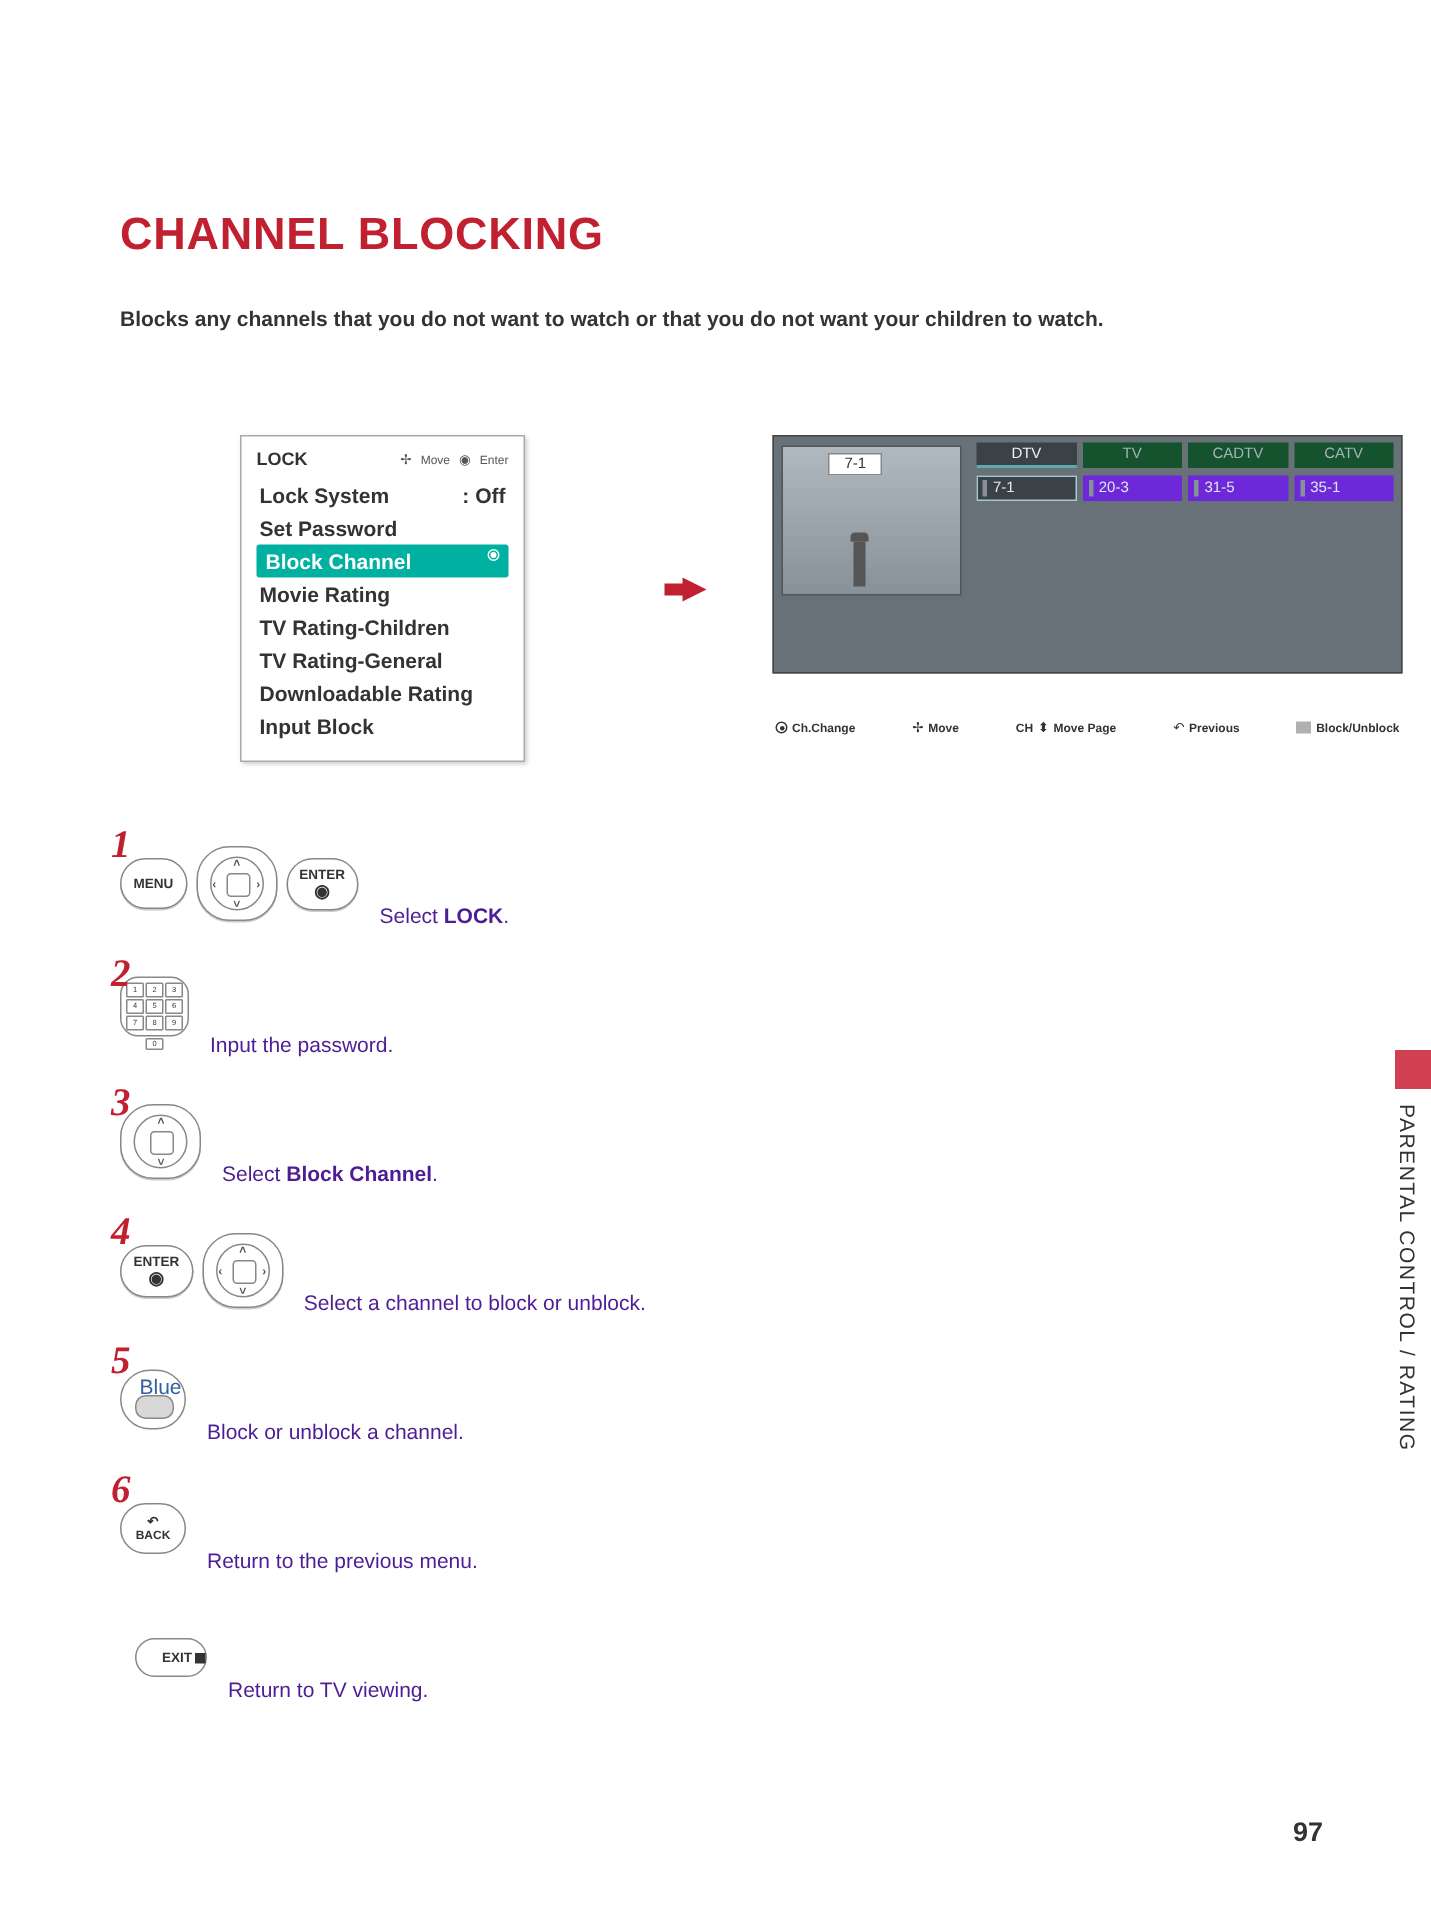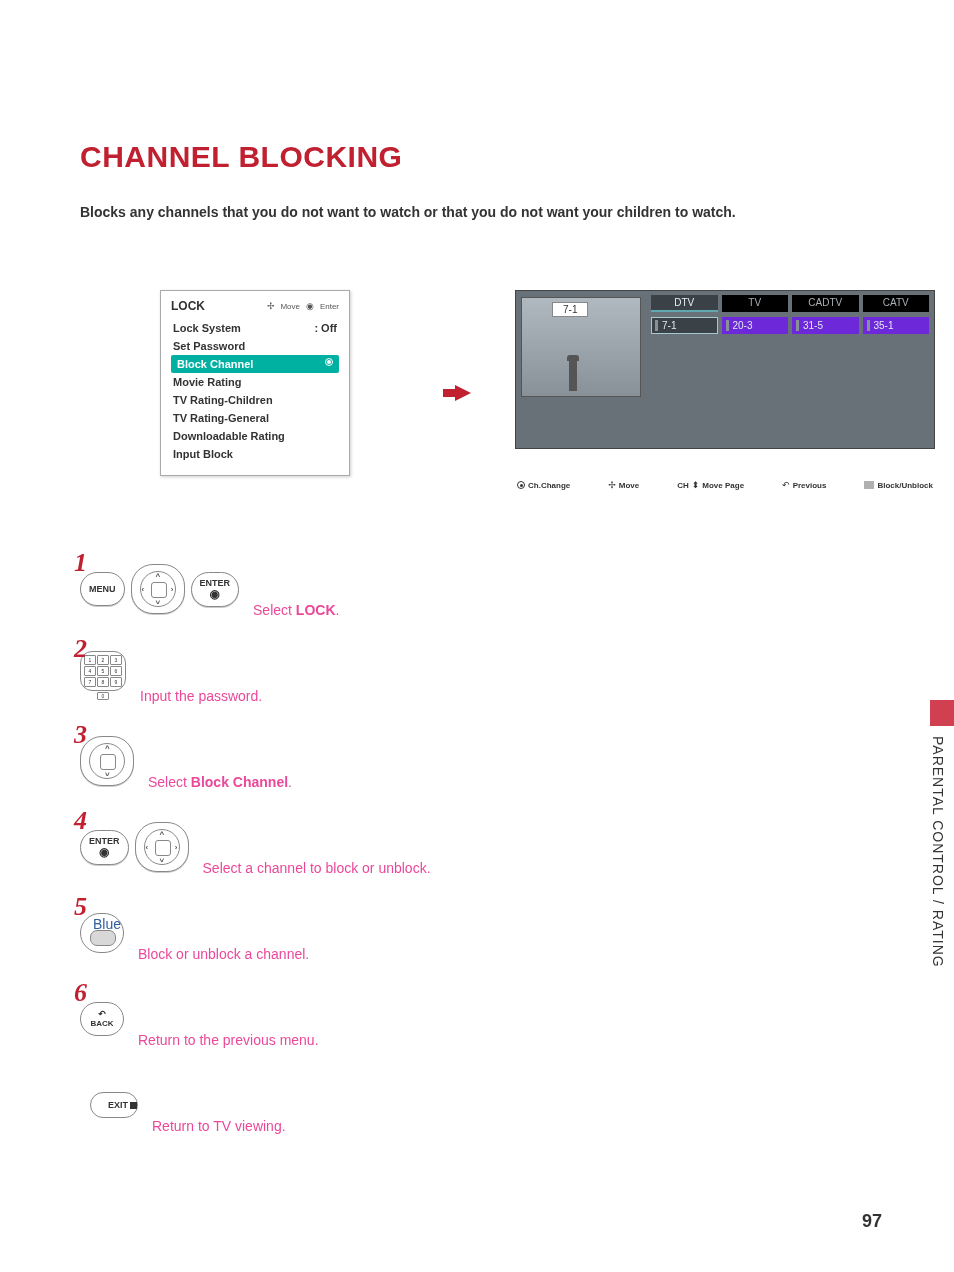--- a/index.html
+++ b/index.html
@@ -32,42 +32,42 @@
     width: 190px;
     border: 1px solid #aaa;
     padding: 8px 10px 12px 10px;
     background: #fff;
     box-shadow: 1px 1px 3px rgba(0,0,0,0.2);
     font-size: 10px;
   }
   .lock-head { display:flex; align-items:center; justify-content:space-between; margin-bottom:6px; }
   .lock-title { font-weight: bold; font-size: 12px; }
   .lock-hints { font-size: 8px; color:#555; display:flex; gap:6px; align-items:center;}
-  .lock-row { padding: 3px 2px; font-size:11px; font-weight:bold; color:#333; display:flex; justify-content:space-between;}
+  .lock-row { padding: 3px 2px; font-size:14px; font-weight:bold; color:#333; display:flex; justify-content:space-between;}
   .lock-row.highlight { background:#00b0a0; color:#fff; padding:3px 6px; border-radius:2px; }
   .lock-row.highlight .dot { width:8px;height:8px;border:1px solid #fff;border-radius:50%; position:relative;}
   .lock-row.highlight .dot::after{content:'';position:absolute;width:4px;height:4px;background:#fff;border-radius:50%;left:1px;top:1px;}
 
   .arrow-right {
     position:absolute; left:295px; top:95px;
     width:0;height:0;border-top:8px solid transparent;border-bottom:8px solid transparent;border-left:16px solid #c02030;
   }
   .arrow-right::before{content:'';position:absolute;left:-28px;top:-4px;width:14px;height:8px;background:#c02030;}
 
   .tv-panel {
     position:absolute; left:355px; top:0;
     width:420px; height:159px;
     background:#687078; border:1px solid #444;
   }
   .preview { position:absolute; left:5px; top:6px; width:120px; height:100px; background:linear-gradient(#b0b8c0,#889098); border:1px solid #555;}
   .preview-label{position:absolute;top:4px;left:30px;background:#fff;font-size:10px;padding:1px 10px;border:1px solid #888;}
   .lighthouse{position:absolute;bottom:5px;left:40%;width:8px;height:30px;background:#555;}
   .lighthouse::after{content:'';position:absolute;top:-6px;left:-2px;width:12px;height:6px;background:#555;border-radius:3px 3px 0 0;}
   .tabs{position:absolute;top:4px;left:135px;right:5px;display:flex;gap:4px;}
-  .tab{flex:1;text-align:center;font-size:10px;color:#a8b0b8;padding:2px 0;background:#000000;}
+  .tab{flex:1;text-align:center;font-size:10px;color:#a8b0b8;padding:2px 0;background:#14532d;}
   .tab.active{background:#3a4248;color:#e8f0f8;border-bottom:2px solid #60a8b0;}
   .ch-row{position:absolute;top:26px;left:135px;right:5px;display:flex;gap:4px;}
   .ch{flex:1;font-size:10px;color:#e0e8ef;background:#6d28d9;padding:3px 4px;display:flex;}
   .ch.sel{background:#3a4248;border:1px solid #a8c8d0;padding:2px 3px;}
   .ch .bar{width:3px;background:#889098;margin-right:4px;}
 
   .legend{position:absolute;left:355px;top:186px;width:420px;display:flex;justify-content:space-between;font-size:8px;color:#333;padding:4px 2px;}
   .legend span{display:flex;align-items:center;gap:3px;}
   .legend .enter-sym{width:8px;height:8px;border:1px solid #333;border-radius:50%;position:relative;}
   .legend .enter-sym::after{content:'';width:3px;height:3px;background:#333;border-radius:50%;position:absolute;left:1.5px;top:1.5px;}
@@ -102,21 +102,21 @@
   .numpad-wrap{display:flex;flex-direction:column;align-items:center;}
   .numpad-zero{width:12px;height:8px;border:1px solid #888;font-size:5px;display:flex;align-items:center;justify-content:center;border-radius:1px;margin-top:1px;}
   .bluebtn{width:44px;height:40px;border:1px solid #888;border-radius:22px;position:relative;}
   .bluebtn::after{content:'';position:absolute;width:24px;height:14px;background:#d8d8d8;border-radius:7px;border:1px solid #888;left:9px;bottom:6px;}
   .bluebtn .lbl{position:absolute;font-size:14px;top:2px;left:12px;color:#3060a0;}
   .backbtn{width:44px;height:34px;border:1px solid #888;border-radius:20px;display:flex;flex-direction:column;align-items:center;justify-content:center;font-size:8px;font-weight:bold;}
   .backbtn .arr{font-size:9px;line-height:1;}
   .exitbtn{width:48px;height:26px;border:1px solid #888;border-radius:14px;display:flex;align-items:center;justify-content:flex-end;font-size:9px;font-weight:bold;gap:2px;}
   .exitbtn .sq{width:7px;height:7px;background:#333;}
 
-  .step-text{font-size:14px;color:#ec4899;margin-top:42px;}
+  .step-text{font-size:14px;color:#4c1d95;margin-top:42px;}
   .step-text b{font-weight:bold;}
 
   
   .side-tab{position:absolute;right:0;top:700px;width:24px;height:280px;}
   .side-tab .pink{width:24px;height:26px;background:#d04050;}
   .side-tab .vtext{writing-mode:vertical-rl;font-size:14px;letter-spacing:1px;margin-top:10px;color:#333;}
 
   .pagenum{position:absolute;right:72px;bottom:40px;font-size:18px;font-weight:bold;}
   .hint-joy{font-size:9px;}
 </style>

